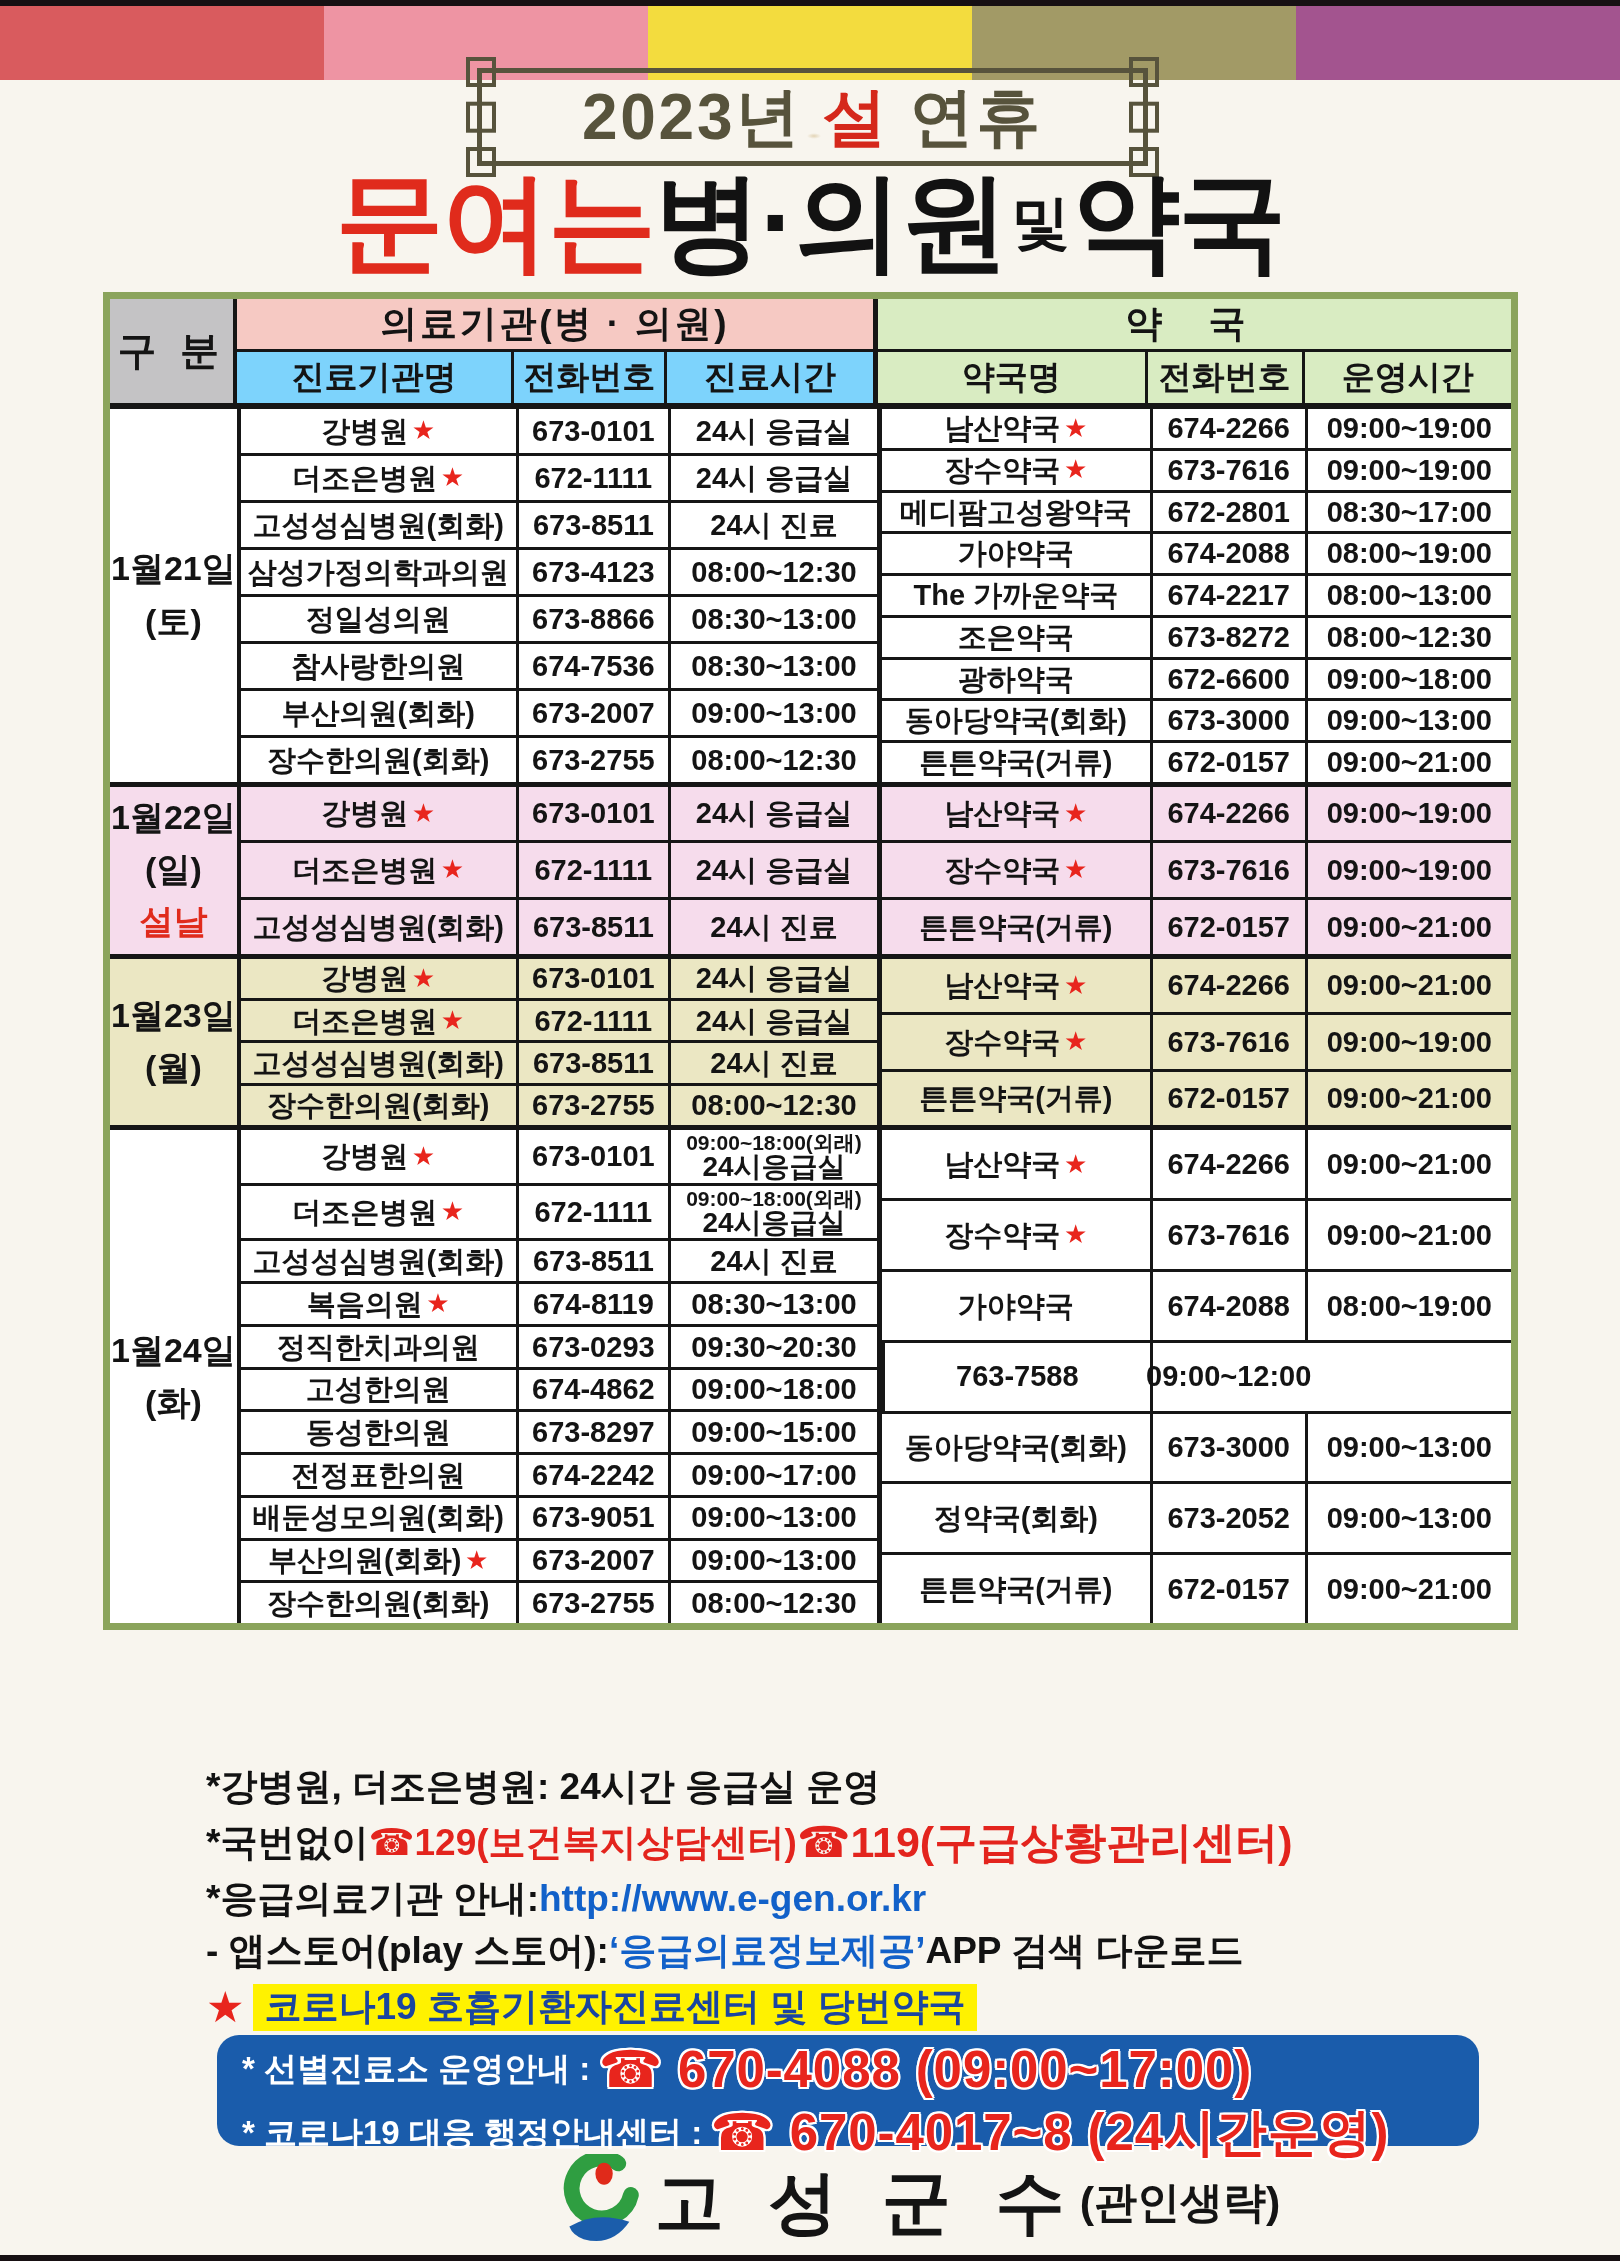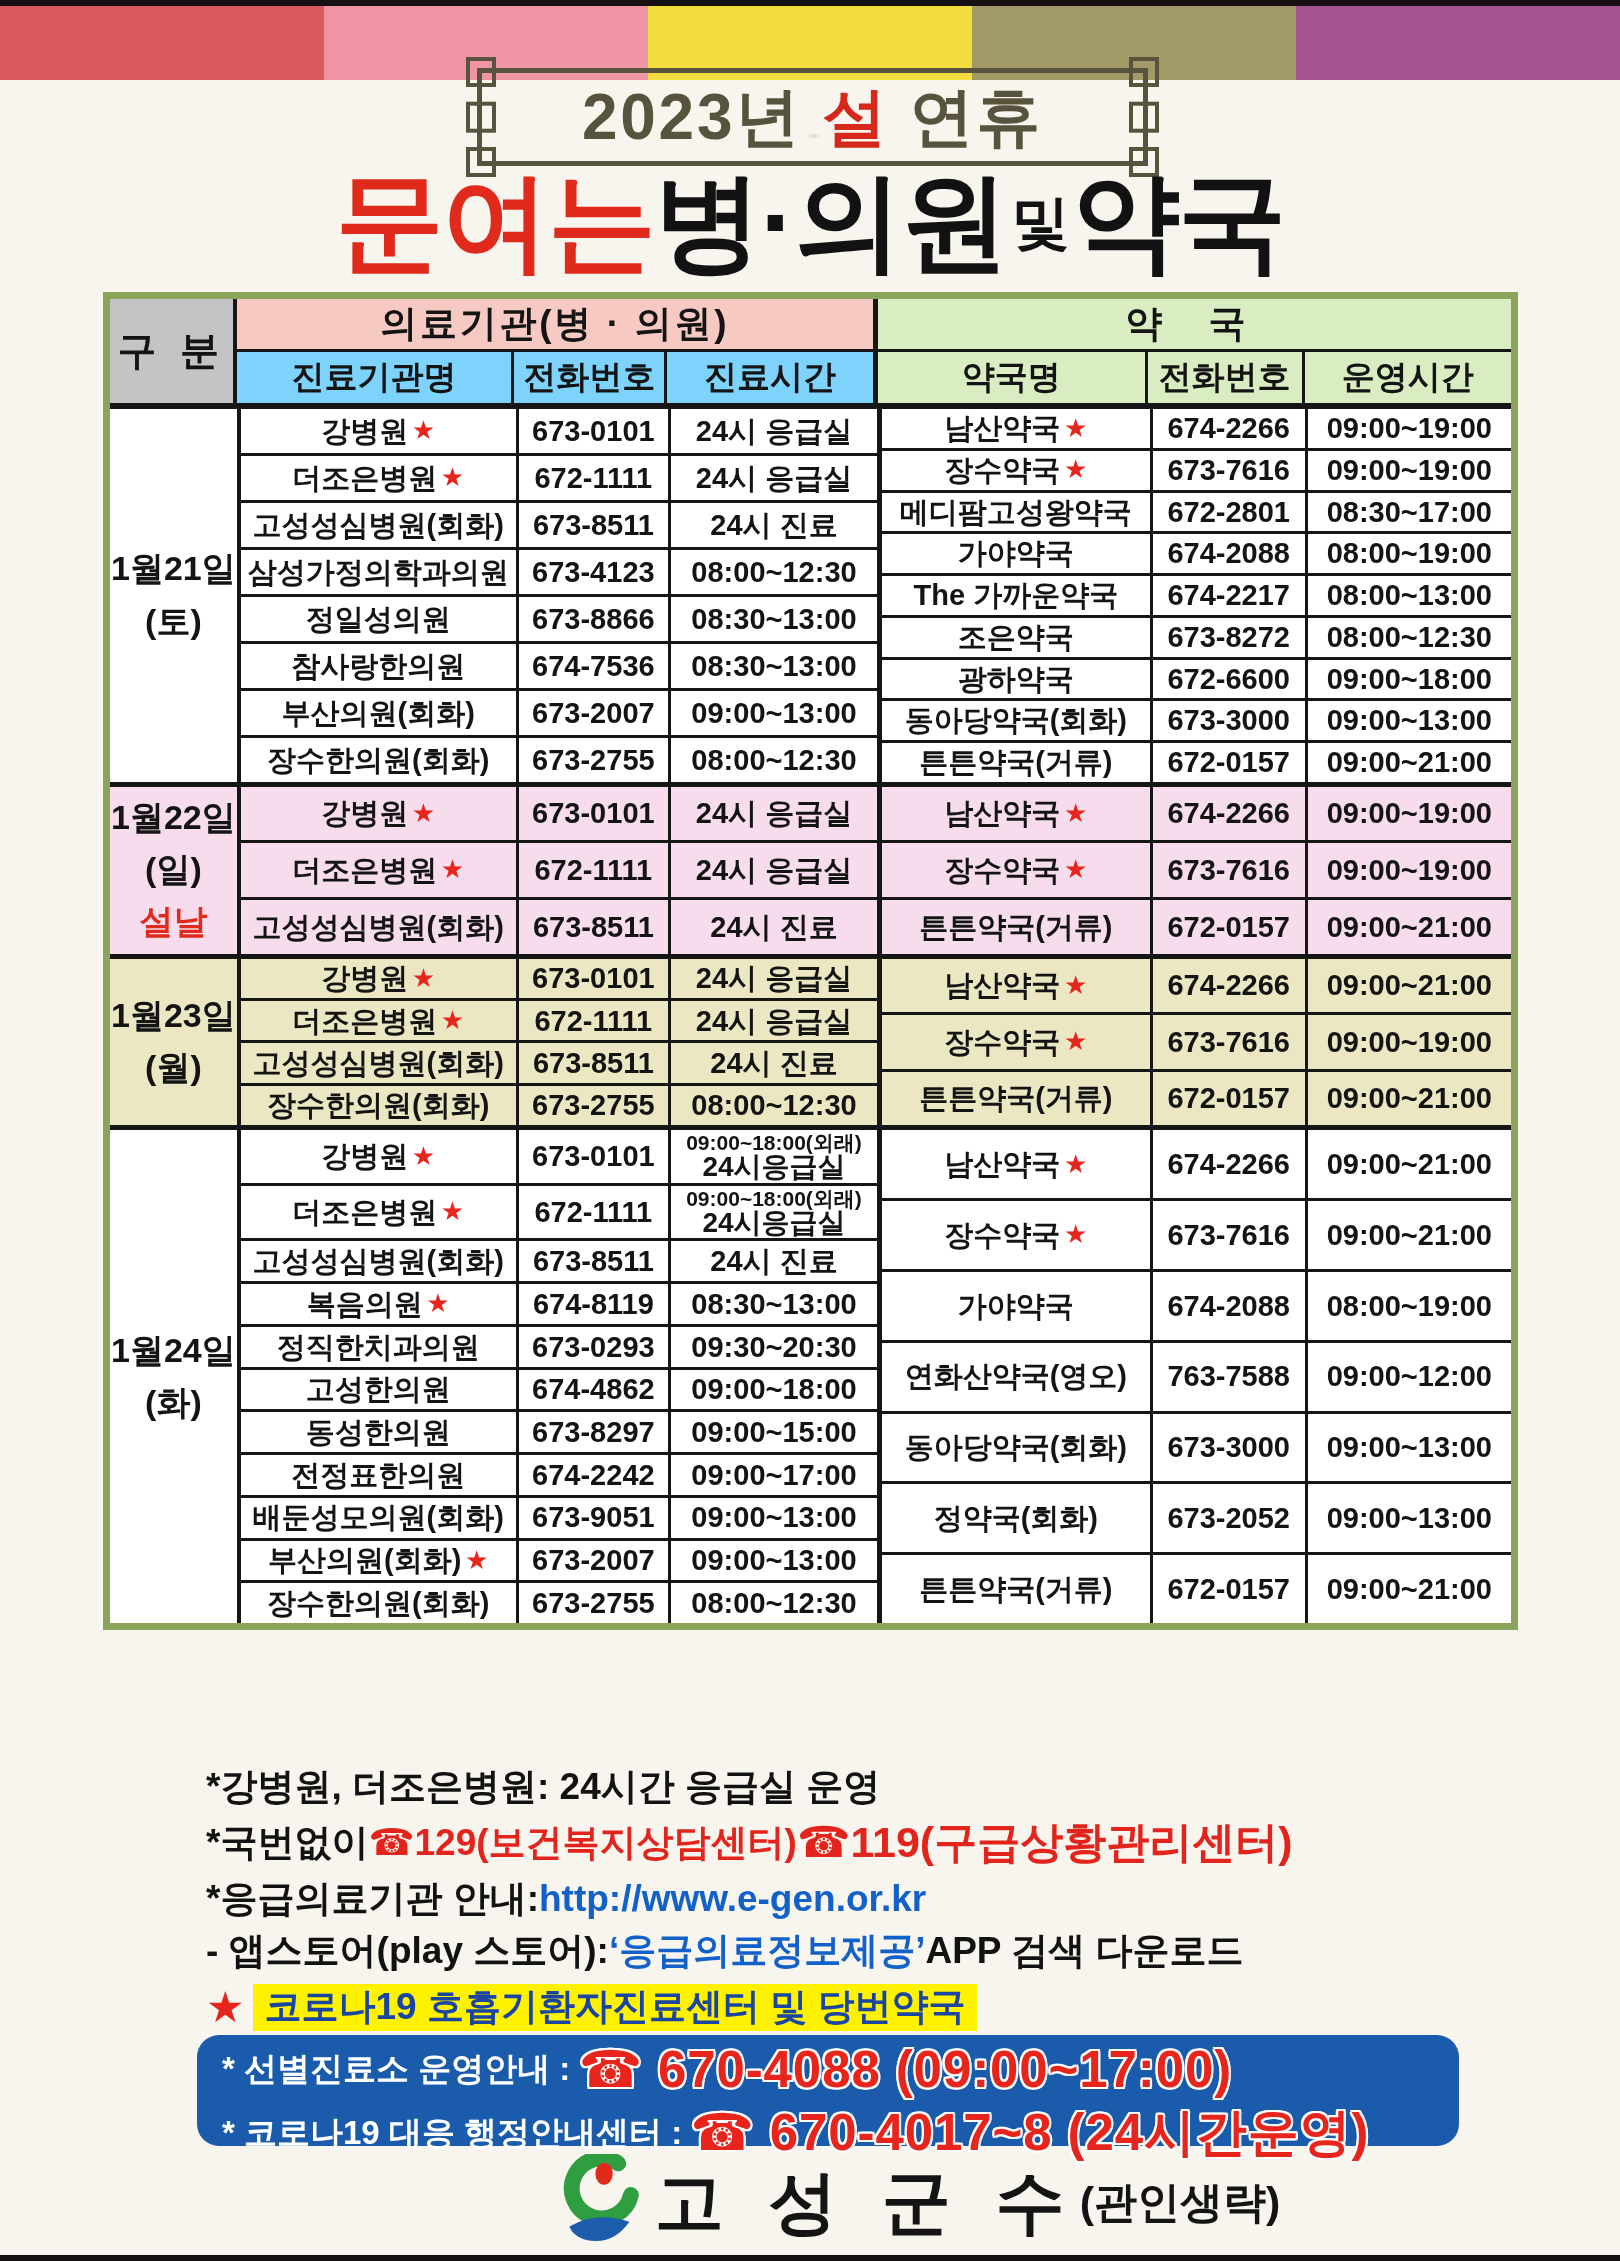--- a/index.html
+++ b/index.html
@@ -73,21 +73,21 @@
   .cell.time .t-big{font-size:28px;}
   
   #notes{position:absolute;left:206px;top:1767px;width:1335px;display:flex;flex-direction:column;gap:11.8px;}
   .note-line{display:flex;align-items:center;white-space:nowrap;font-weight:800;font-size:37px;color:#121212;line-height:1.1;}
   .note-line .red{color:#e3241d;text-align:right;}
   .note-line .red-big{color:#e3241d;font-size:43px;font-weight:900;}
   .note-line .blue{color:#1261c9;}
   .note-line .star{color:#e8251d;font-size:43px;margin-right:8.1px;}
   .note-line .highlight{background:#fff200;color:#1a45a0;padding:3.6px 11.8px;}
   
-  #banner{position:absolute;left:197px;top:2035px;width:1262px;height:111px;background:#1a5cab;
+  #banner{position:absolute;left:217px;top:2035px;width:1262px;height:111px;background:#1a5cab;
     border-radius:22px;display:flex;flex-direction:column;justify-content:space-evenly;padding:4.5px 25px;box-sizing:border-box;}
   .banner-line{display:flex;align-items:center;white-space:nowrap;}
   .banner-label{color:#ffffff;font-weight:800;font-size:33px;}
   .banner-value{color:#e8251d;font-weight:900;font-size:51px;letter-spacing:0.9px;margin-left:8.1px;
     text-shadow:-2.3px 0 0 #fff,2.3px 0 0 #fff,0 -2.3px 0 #fff,0 2.3px 0 #fff,-1.8px -1.8px 0 #fff,1.8px 1.8px 0 #fff,-1.8px 1.8px 0 #fff,1.8px -1.8px 0 #fff;}
   
   #signature{position:absolute;left:563px;top:2154px;display:flex;align-items:center;}
   #sig-name{font-size:69px;font-weight:900;color:#141414;letter-spacing:12.7px;margin-left:12.7px;white-space:nowrap;}
   #sig-note{font-size:43px;font-weight:800;color:#141414;white-space:nowrap;margin-left:2.7px;}
 </style>
@@ -503,23 +503,20 @@
               <div class="cell time">09:00~21:00</div>
             </div>
             <div class="row">
               <div class="cell name">
                 <span>가야약국</span>
               </div>
               <div class="cell phone">674-2088</div>
               <div class="cell time">08:00~19:00</div>
             </div>
             <div class="row">
-              <div class="cell name">
-                <span>연화산약국(영오)</span>
-              </div>
               <div class="cell phone">763-7588</div>
               <div class="cell time">09:00~12:00</div>
             </div>
             <div class="row">
               <div class="cell name">
                 <span>동아당약국(회화)</span>
               </div>
               <div class="cell phone">673-3000</div>
               <div class="cell time">09:00~13:00</div>
             </div>

